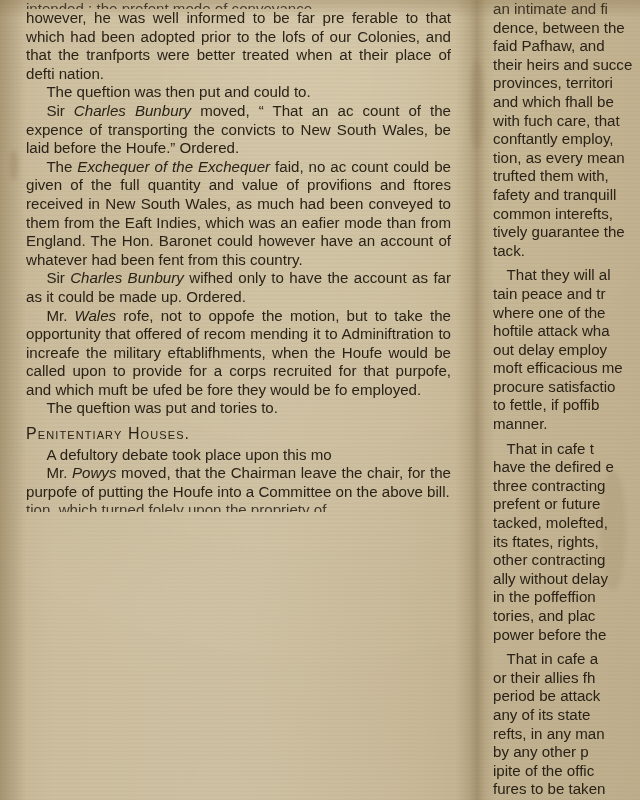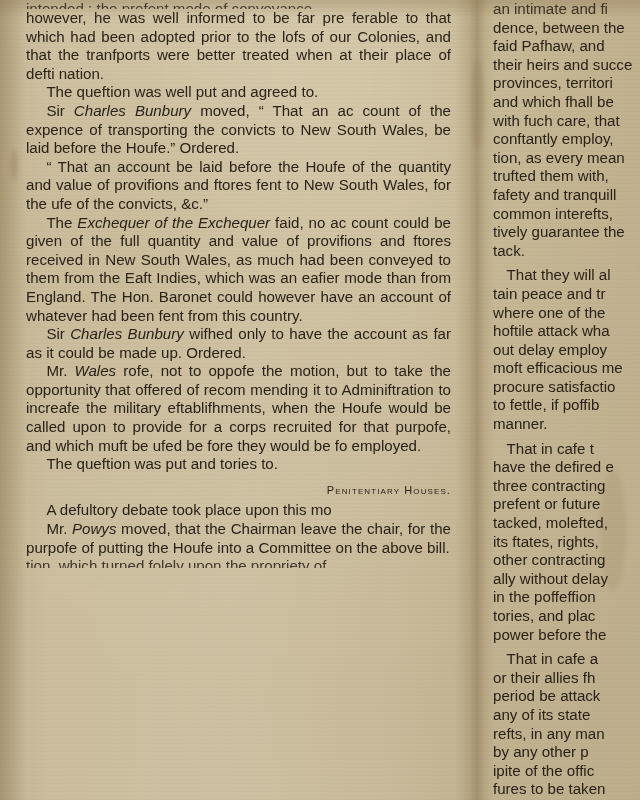--- a/index.html
+++ b/index.html
@@ -84,26 +84,26 @@
     text-align: left;
     overflow: hidden;
   }
   p {
     margin: 0;
     text-indent: 1.35em;
   }
   p.noind { text-indent: 0; }
   .it { font-style: italic; }
   .head {
-    text-align: right;
+    text-align: left;
     text-indent: 0;
     margin: 7px 0 2px 0;
     font-variant: small-caps;
     letter-spacing: 1.1px;
-    font-size: 11px;
+    font-size: 16px;
   }
   .clip-top {
     display: block;
     height: 9px;
     overflow: hidden;
     opacity: 0.82;
   }
   .clip-bottom {
     display: block;
     height: 11px;
@@ -127,25 +127,24 @@
 
   <div class="blot" style="left:10px; top:150px; width:8px; height:30px;"></div>
   <div class="blot" style="left:470px; top:60px; width:14px; height:90px; background:rgba(110,85,50,0.13);"></div>
   <div class="blot" style="left:600px; top:470px; width:26px; height:120px; background:rgba(115,90,52,0.10);"></div>
 
   <div class="col col-left">
     <p class="noind clip-top">intended : the prefent mode of conveyance,</p>
 
     <p class="noind">however, he was well informed to be far pre ferable to that which had been adopted prior to the lofs of our Colonies, and that the tranfports were better treated when at their place of defti nation.</p>
 
-    <p>The queftion was well put and agreed to.</p>
+    <p>The queftion was then put and could to.</p>
 
     <p>Sir <span class="it">Charles Bunbury</span> moved, “ That an ac count of the expence of transporting the convicts to New South Wales, be laid before the Houfe.” Ordered.</p>
 
-    <p>“ That an account be laid before the Houfe of the quantity and value of provifions and ftores fent to New South Wales, for the ufe of the convicts, &amp;c.”</p>
 
     <p>The <span class="it">Exchequer of the Exchequer</span> faid, no ac count could be given of the full quantity and value of provifions and ftores received in New South Wales, as much had been conveyed to them from the Eaft Indies, which was an eafier mode than from England. The Hon. Baronet could however have an account of whatever had been fent from this country.</p>
 
     <p>Sir <span class="it">Charles Bunbury</span> wifhed only to have the account as far as it could be made up. Ordered.</p>
 
 
     <p>Mr. <span class="it">Wales</span> rofe, not to oppofe the motion, but to take the opportunity that offered of recom mending it to Adminiftration to increafe the military eftablifhments, when the Houfe would be called upon to provide for a corps recruited for that purpofe, and which muft be ufed be fore they would be fo employed.</p>
 
     <p>The queftion was put and tories to.</p>
 

